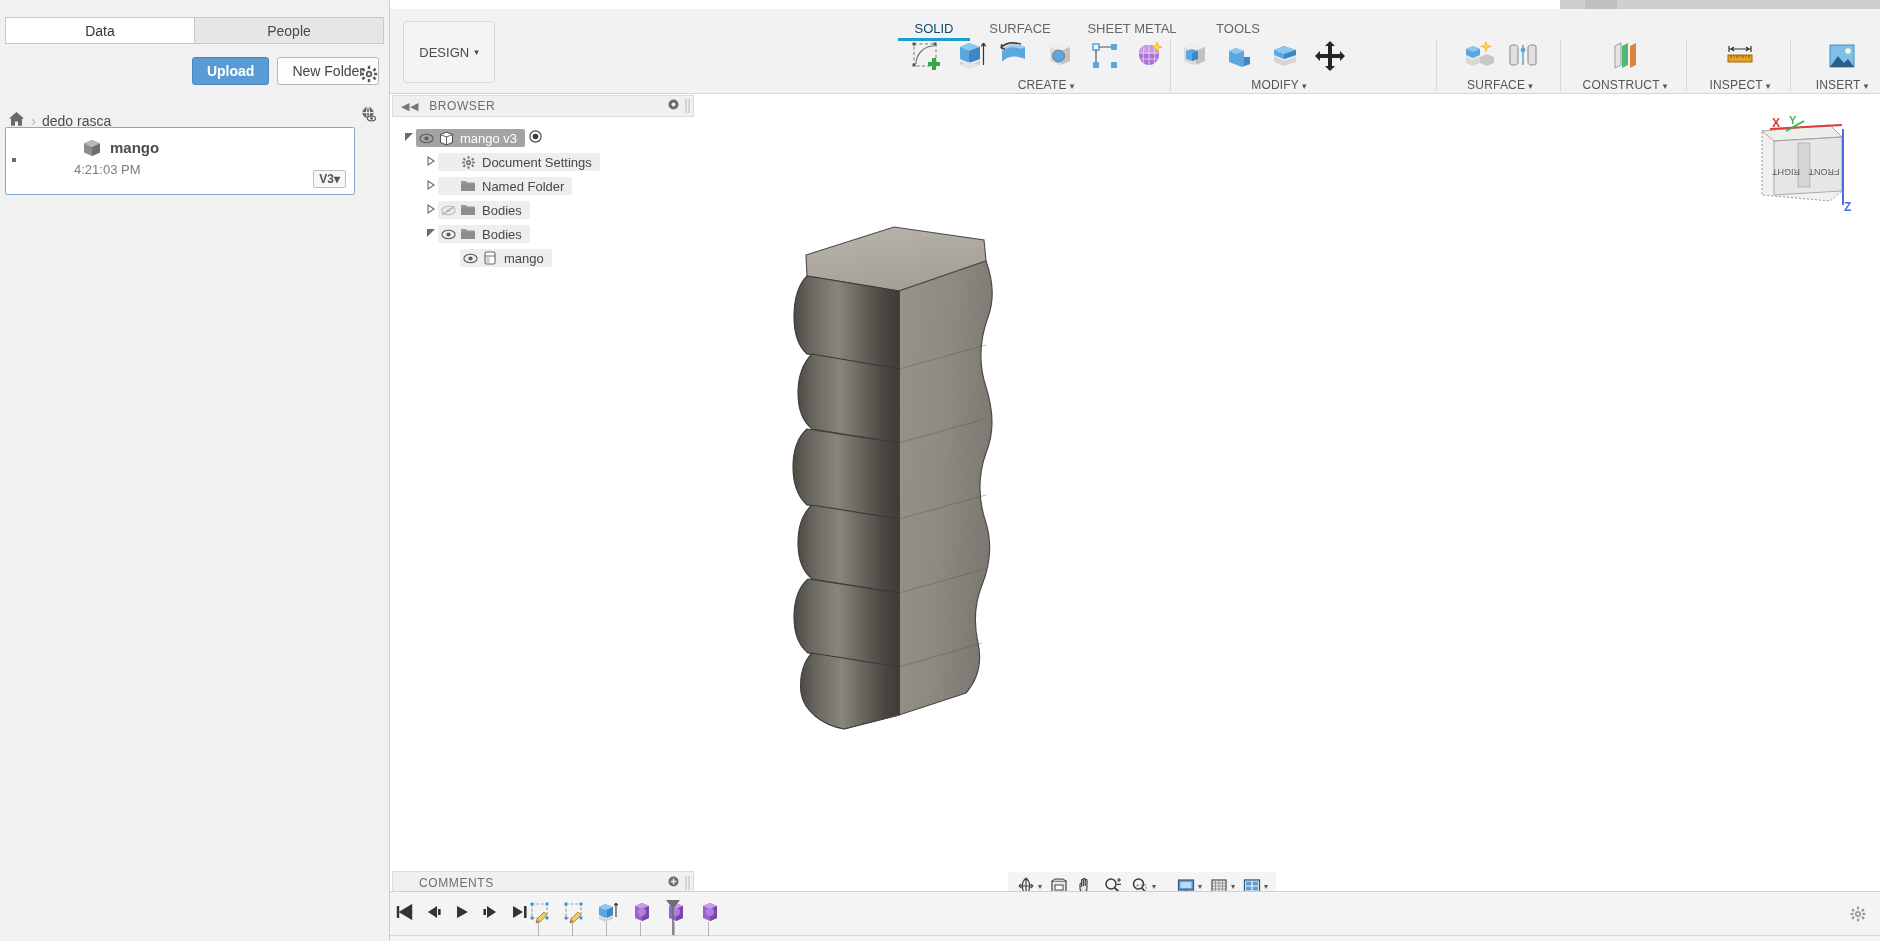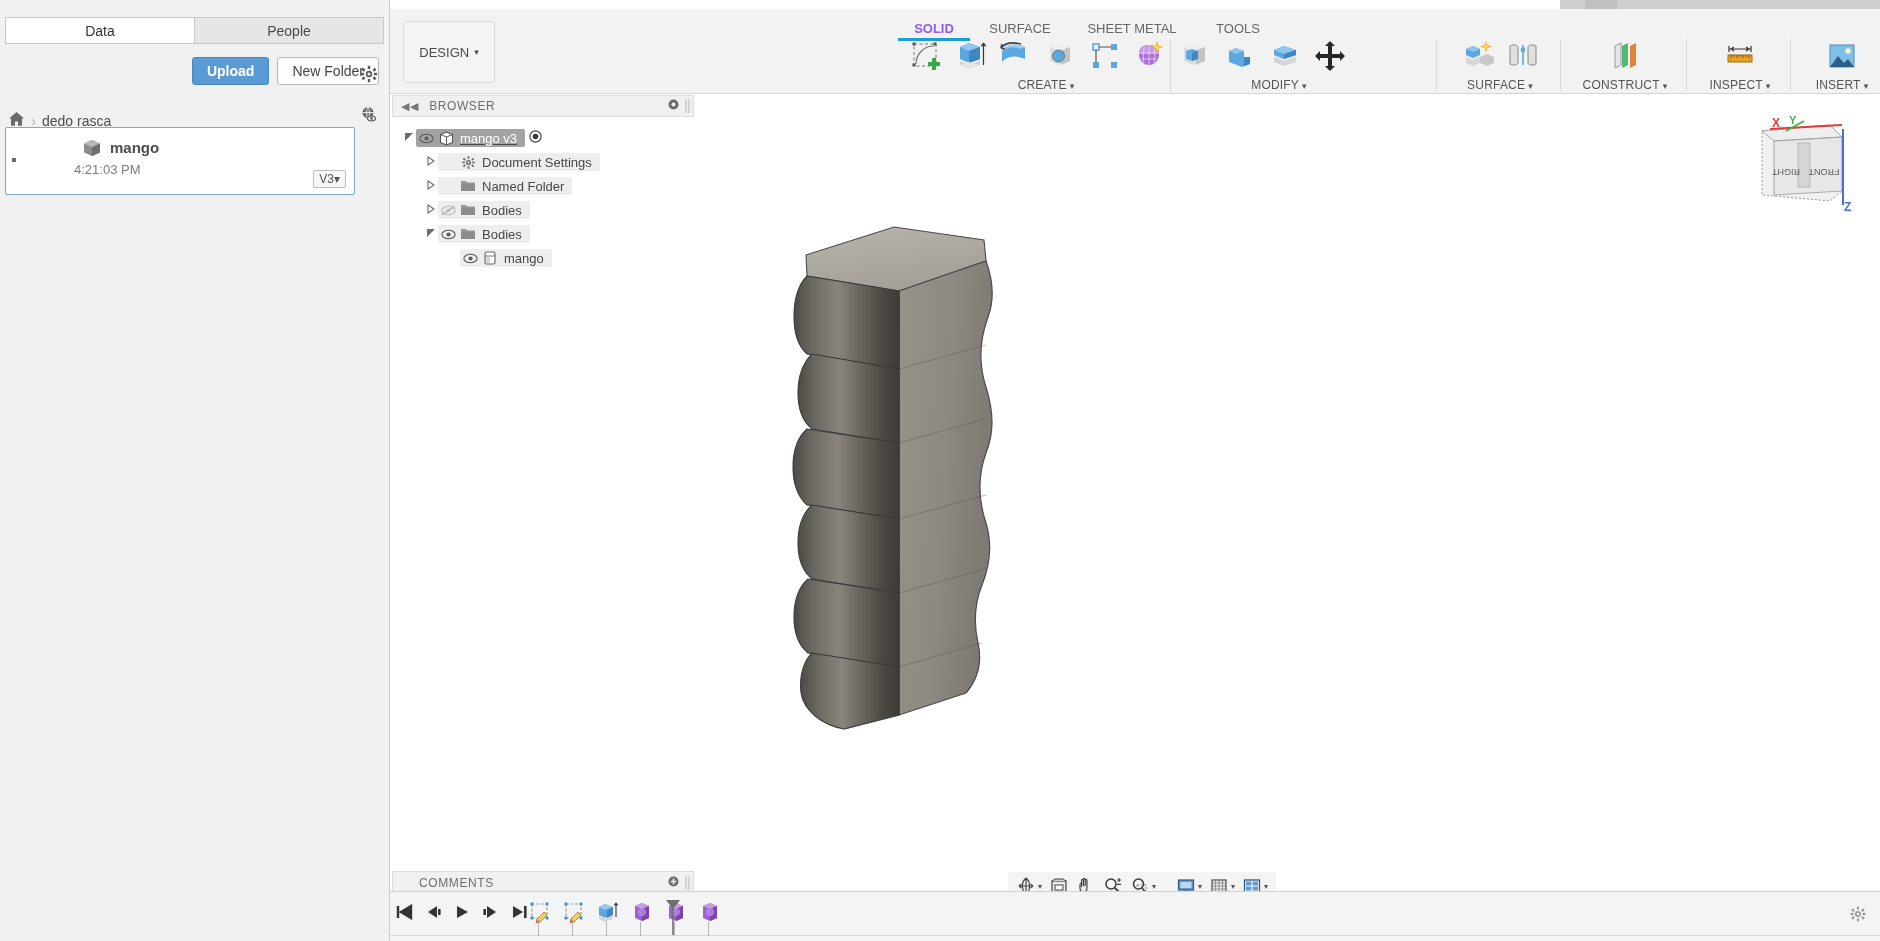--- a/index.html
+++ b/index.html
@@ -47,38 +47,38 @@
     position:absolute; left:5px; top:127px; width:350px; height:68px;
     background:#ffffff; border:1px solid #7fa9d0; border-radius:2px;
   }
   .file-thumb { position:absolute; left:6px; top:30px; width:4px; height:4px; background:#6b6b6b; }
   .file-cube { position:absolute; left:76px; top:10px; width:20px; height:20px; }
   .file-name { position:absolute; left:104px; top:11px; font-size:15px; font-weight:bold; color:#4d4d4d; }
   .file-time { position:absolute; left:68px; top:34px; font-size:13px; color:#7d7d7d; }
   .ver-badge {
     position:absolute; right:8px; bottom:6px; font-size:12px; color:#555;
     border:1px solid #bdbdbd; border-radius:2px; background:#f7f7f7;
-    padding:1px 5px; cursor:pointer;
+    padding:1px 5px; cursor:pointer;font-weight:bold;
   }
 
   
   .ribbon {
     position:absolute; left:390px; top:9px; right:0; height:85px;
     background:#f2f2f2; border-bottom:1px solid #d6d6d6;
   }
   .design-box {
     position:absolute; left:13px; top:12px; width:92px; height:62px;
     border:1px solid #d8d8d8; border-radius:4px; background:#f4f4f4;
     display:flex; align-items:center; justify-content:center;
     font-size:13px; color:#4a4a4a; cursor:pointer;
   }
 
   .ribtabs { position:absolute; left:508px; top:12px; display:flex; gap:0; font-size:13px; }
   .ribtab { color:#666; cursor:pointer; text-align:center; position:relative; padding-bottom:5px; }
-  .ribtab.active { color:#8b5cf6; font-weight:bold; }
+  .ribtab.active { color:#0c4a6e; font-weight:normal; }
   .ribtab.active::after {
     content:""; position:absolute; left:0; right:0; bottom:0; height:3px; background:#1a9ed4;
   }
 
   .group { position:absolute; top:28px; height:57px; }
   .group-icons { display:flex; align-items:flex-start; gap:7px; height:38px; }
   .group-label {
     text-align:center; font-size:12px; color:#555; margin-top:3px; cursor:pointer;
     letter-spacing:.2px;
   }
@@ -91,21 +91,21 @@
     height:22px; background:#f0f0f0; border:1px solid #dcdcdc;
     display:flex; align-items:center; font-size:12px; color:#6d6d6d; letter-spacing:.6px;
   }
   .collapse-arrows { margin:0 10px 0 8px; font-size:11px; color:#777; cursor:pointer; }
   .head-dot { margin-left:auto; margin-right:6px; cursor:pointer; }
   .head-grip { width:5px; height:14px; margin-right:3px; cursor:pointer; }
 
   .tree { margin-top:9px; font-size:13px; color:#474747; }
   .node { display:flex; align-items:center; height:24px; }
   .nb { background:#eeeeee; display:flex; align-items:center; height:18px; border-radius:2px; }
-  .nb.sel { background:#a3a3a3;text-decoration:underline; }
+  .nb.sel { background:#a3a3a3; }
   .nb.sel .nlabel { color:#ffffff; }
   .tri { width:14px; text-align:center; color:#6b6b6b; font-size:11px; cursor:pointer; }
   .eye { width:20px; display:flex; align-items:center; justify-content:center; cursor:pointer; }
   .nicon { width:20px; display:flex; align-items:center; justify-content:center; }
   .nlabel { padding:0 8px 0 4px; white-space:nowrap; }
   .radio-ico { margin-left:4px; cursor:pointer; }
 
   
   .comments {
     position:absolute; left:392px; top:871px; width:302px; height:23px;

